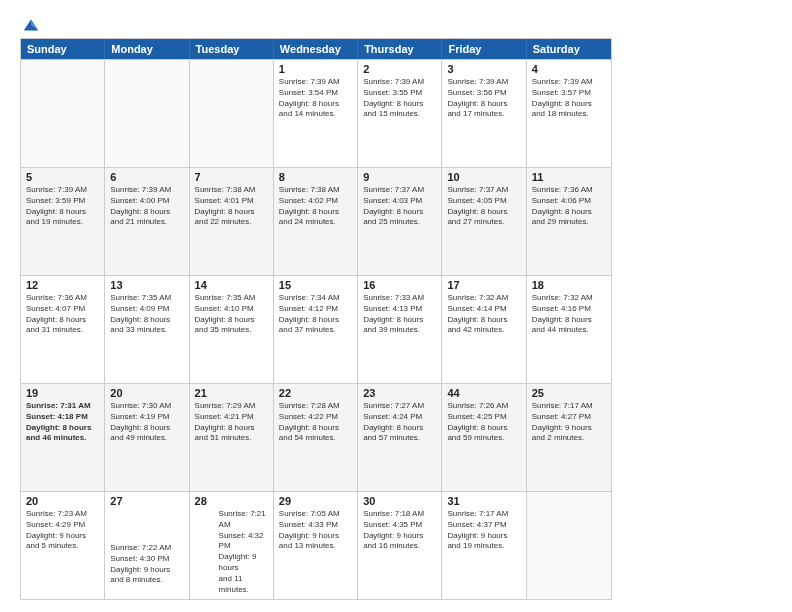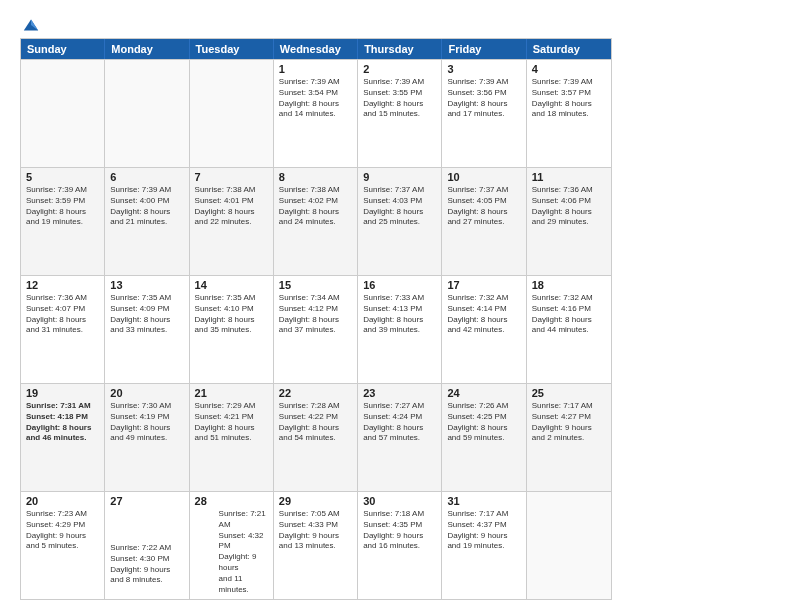--- a/index.html
+++ b/index.html
@@ -318,21 +318,21 @@
 and 54 minutes.</div>
           </div>
           <div class="cal-cell">
             <div class="day-num">23</div>
             <div class="cell-info" style="white-space: pre-line;">Sunrise: 7:27 AM
 Sunset: 4:24 PM
 Daylight: 8 hours
 and 57 minutes.</div>
           </div>
           <div class="cal-cell">
-            <div class="day-num">24</div>
+            <div class="day-num">44</div>
             <div class="cell-info" style="white-space: pre-line;">Sunrise: 7:26 AM
 Sunset: 4:25 PM
 Daylight: 8 hours
 and 59 minutes.</div>
           </div>
           <div class="cal-cell">
             <div class="day-num">25</div>
             <div class="cell-info" style="white-space: pre-line;">Sunrise: 7:17 AM
 Sunset: 4:27 PM
 Daylight: 9 hours

